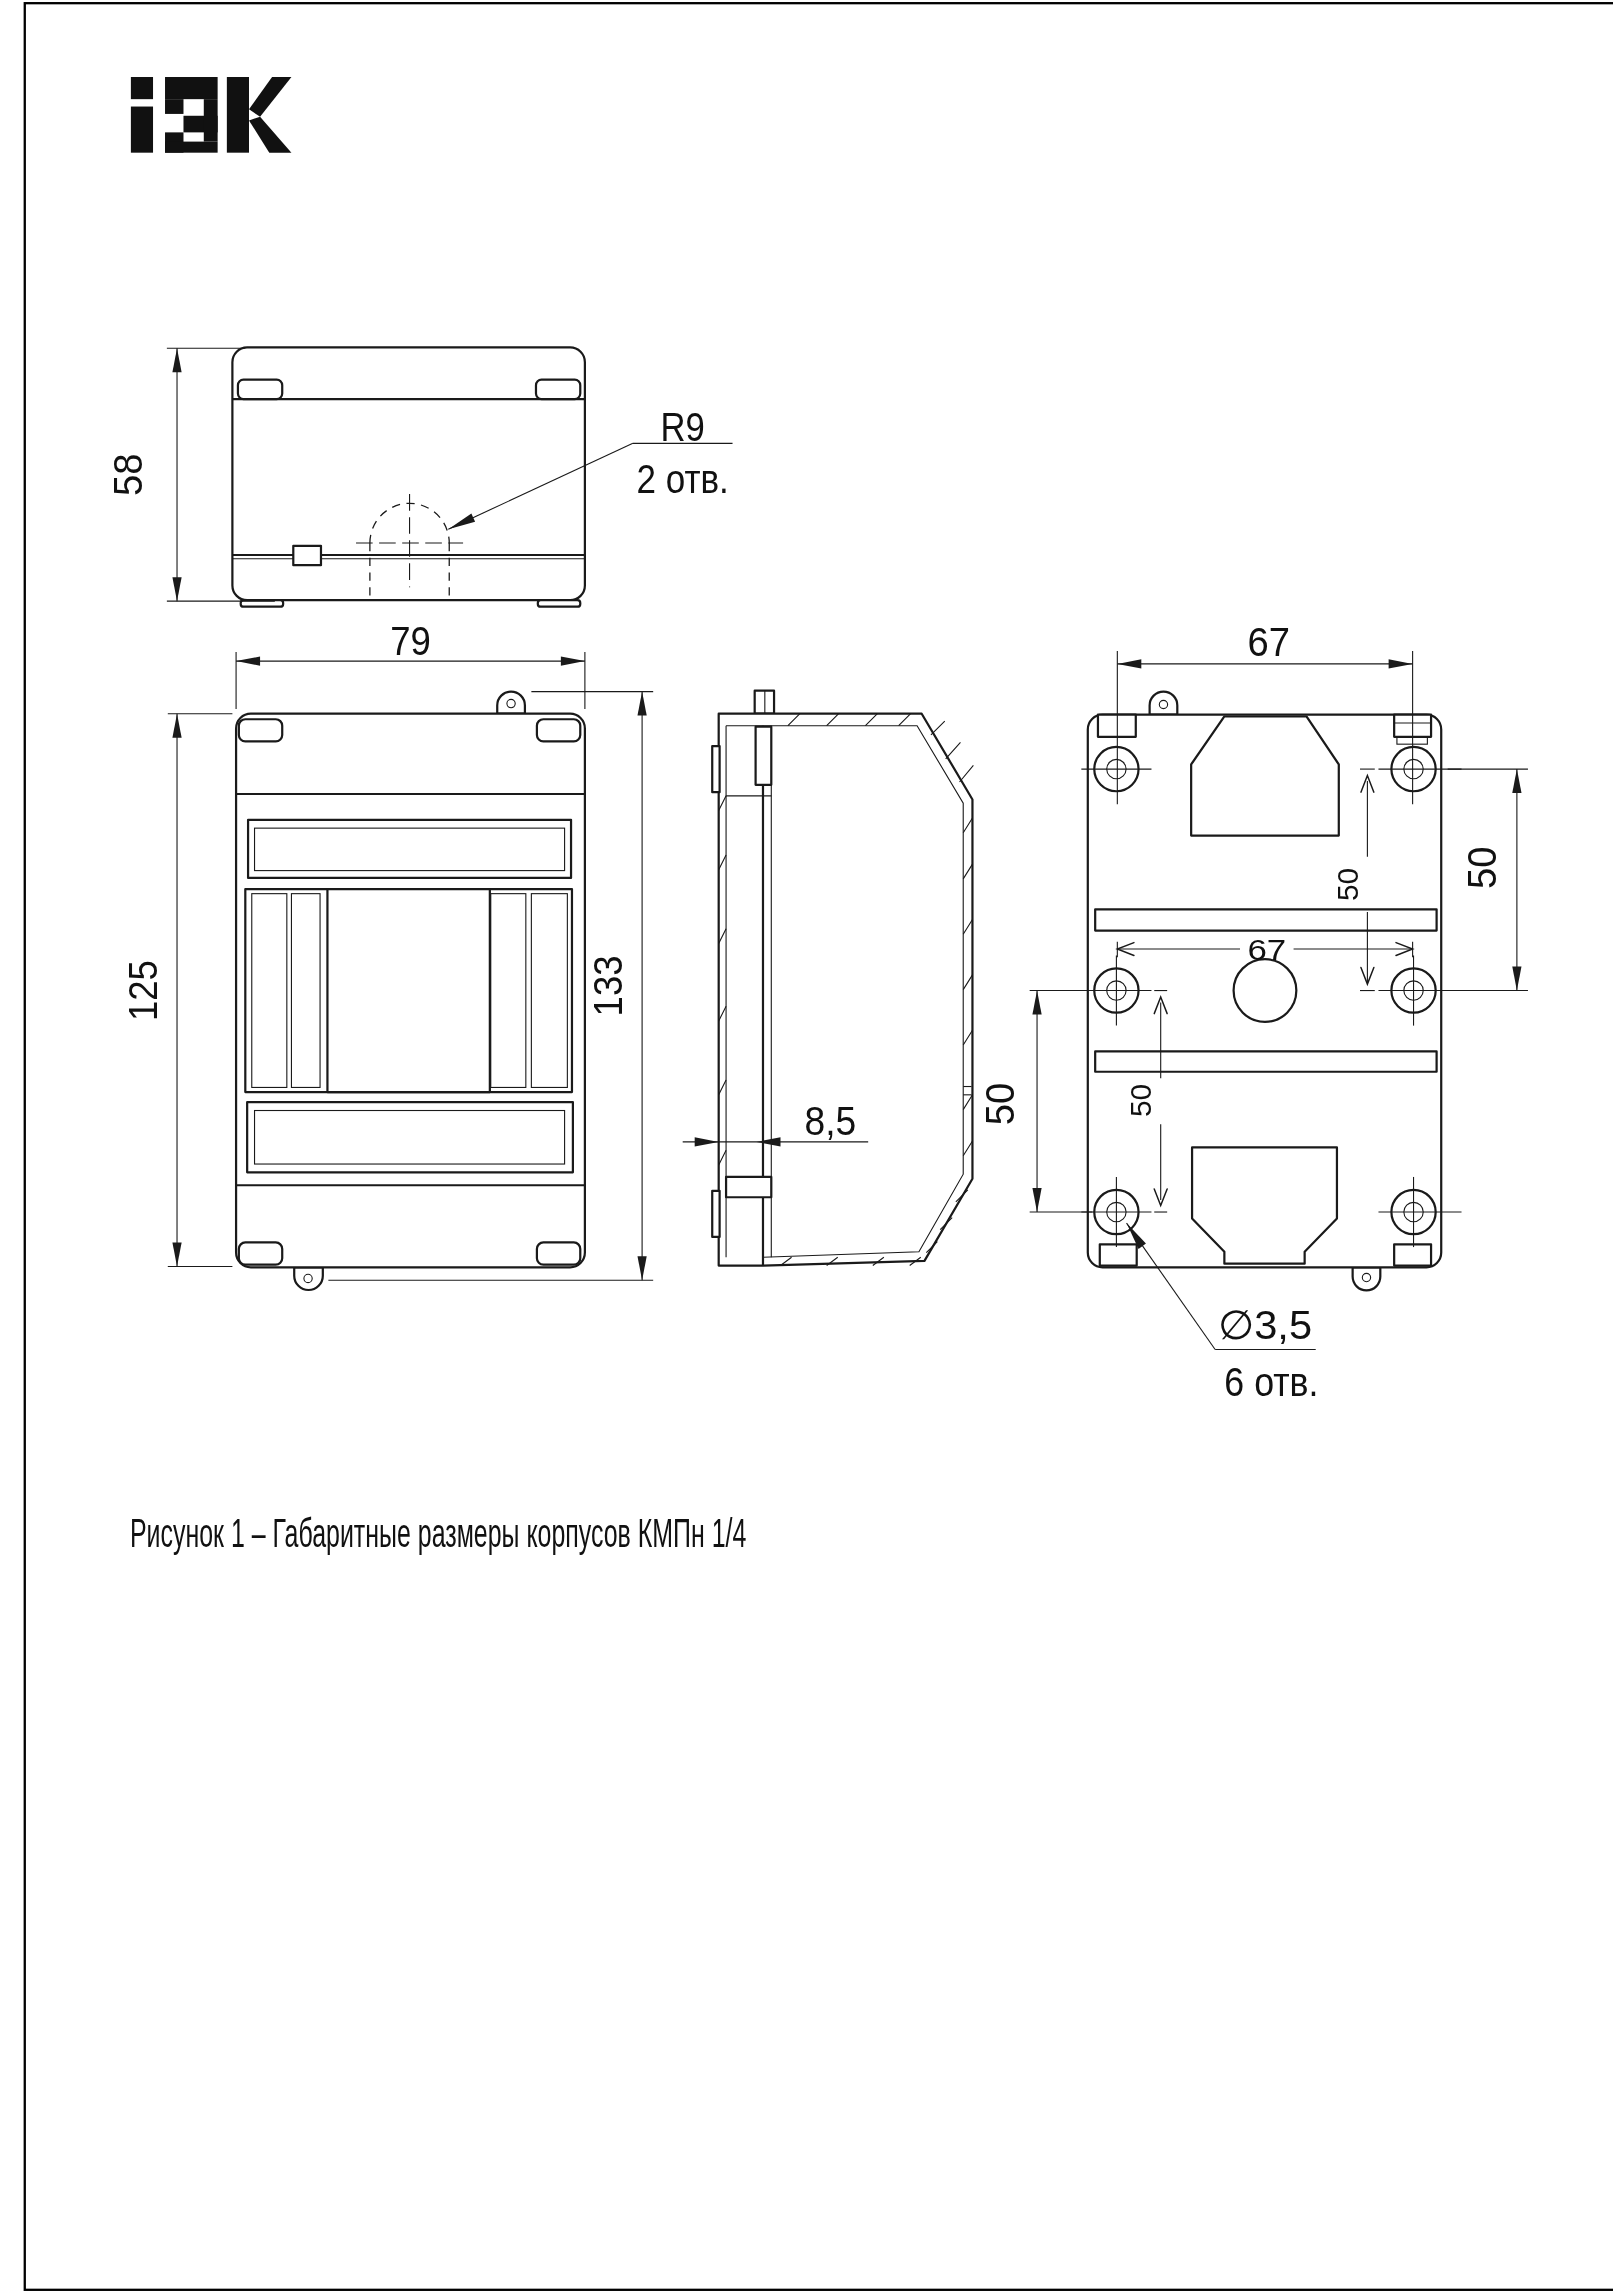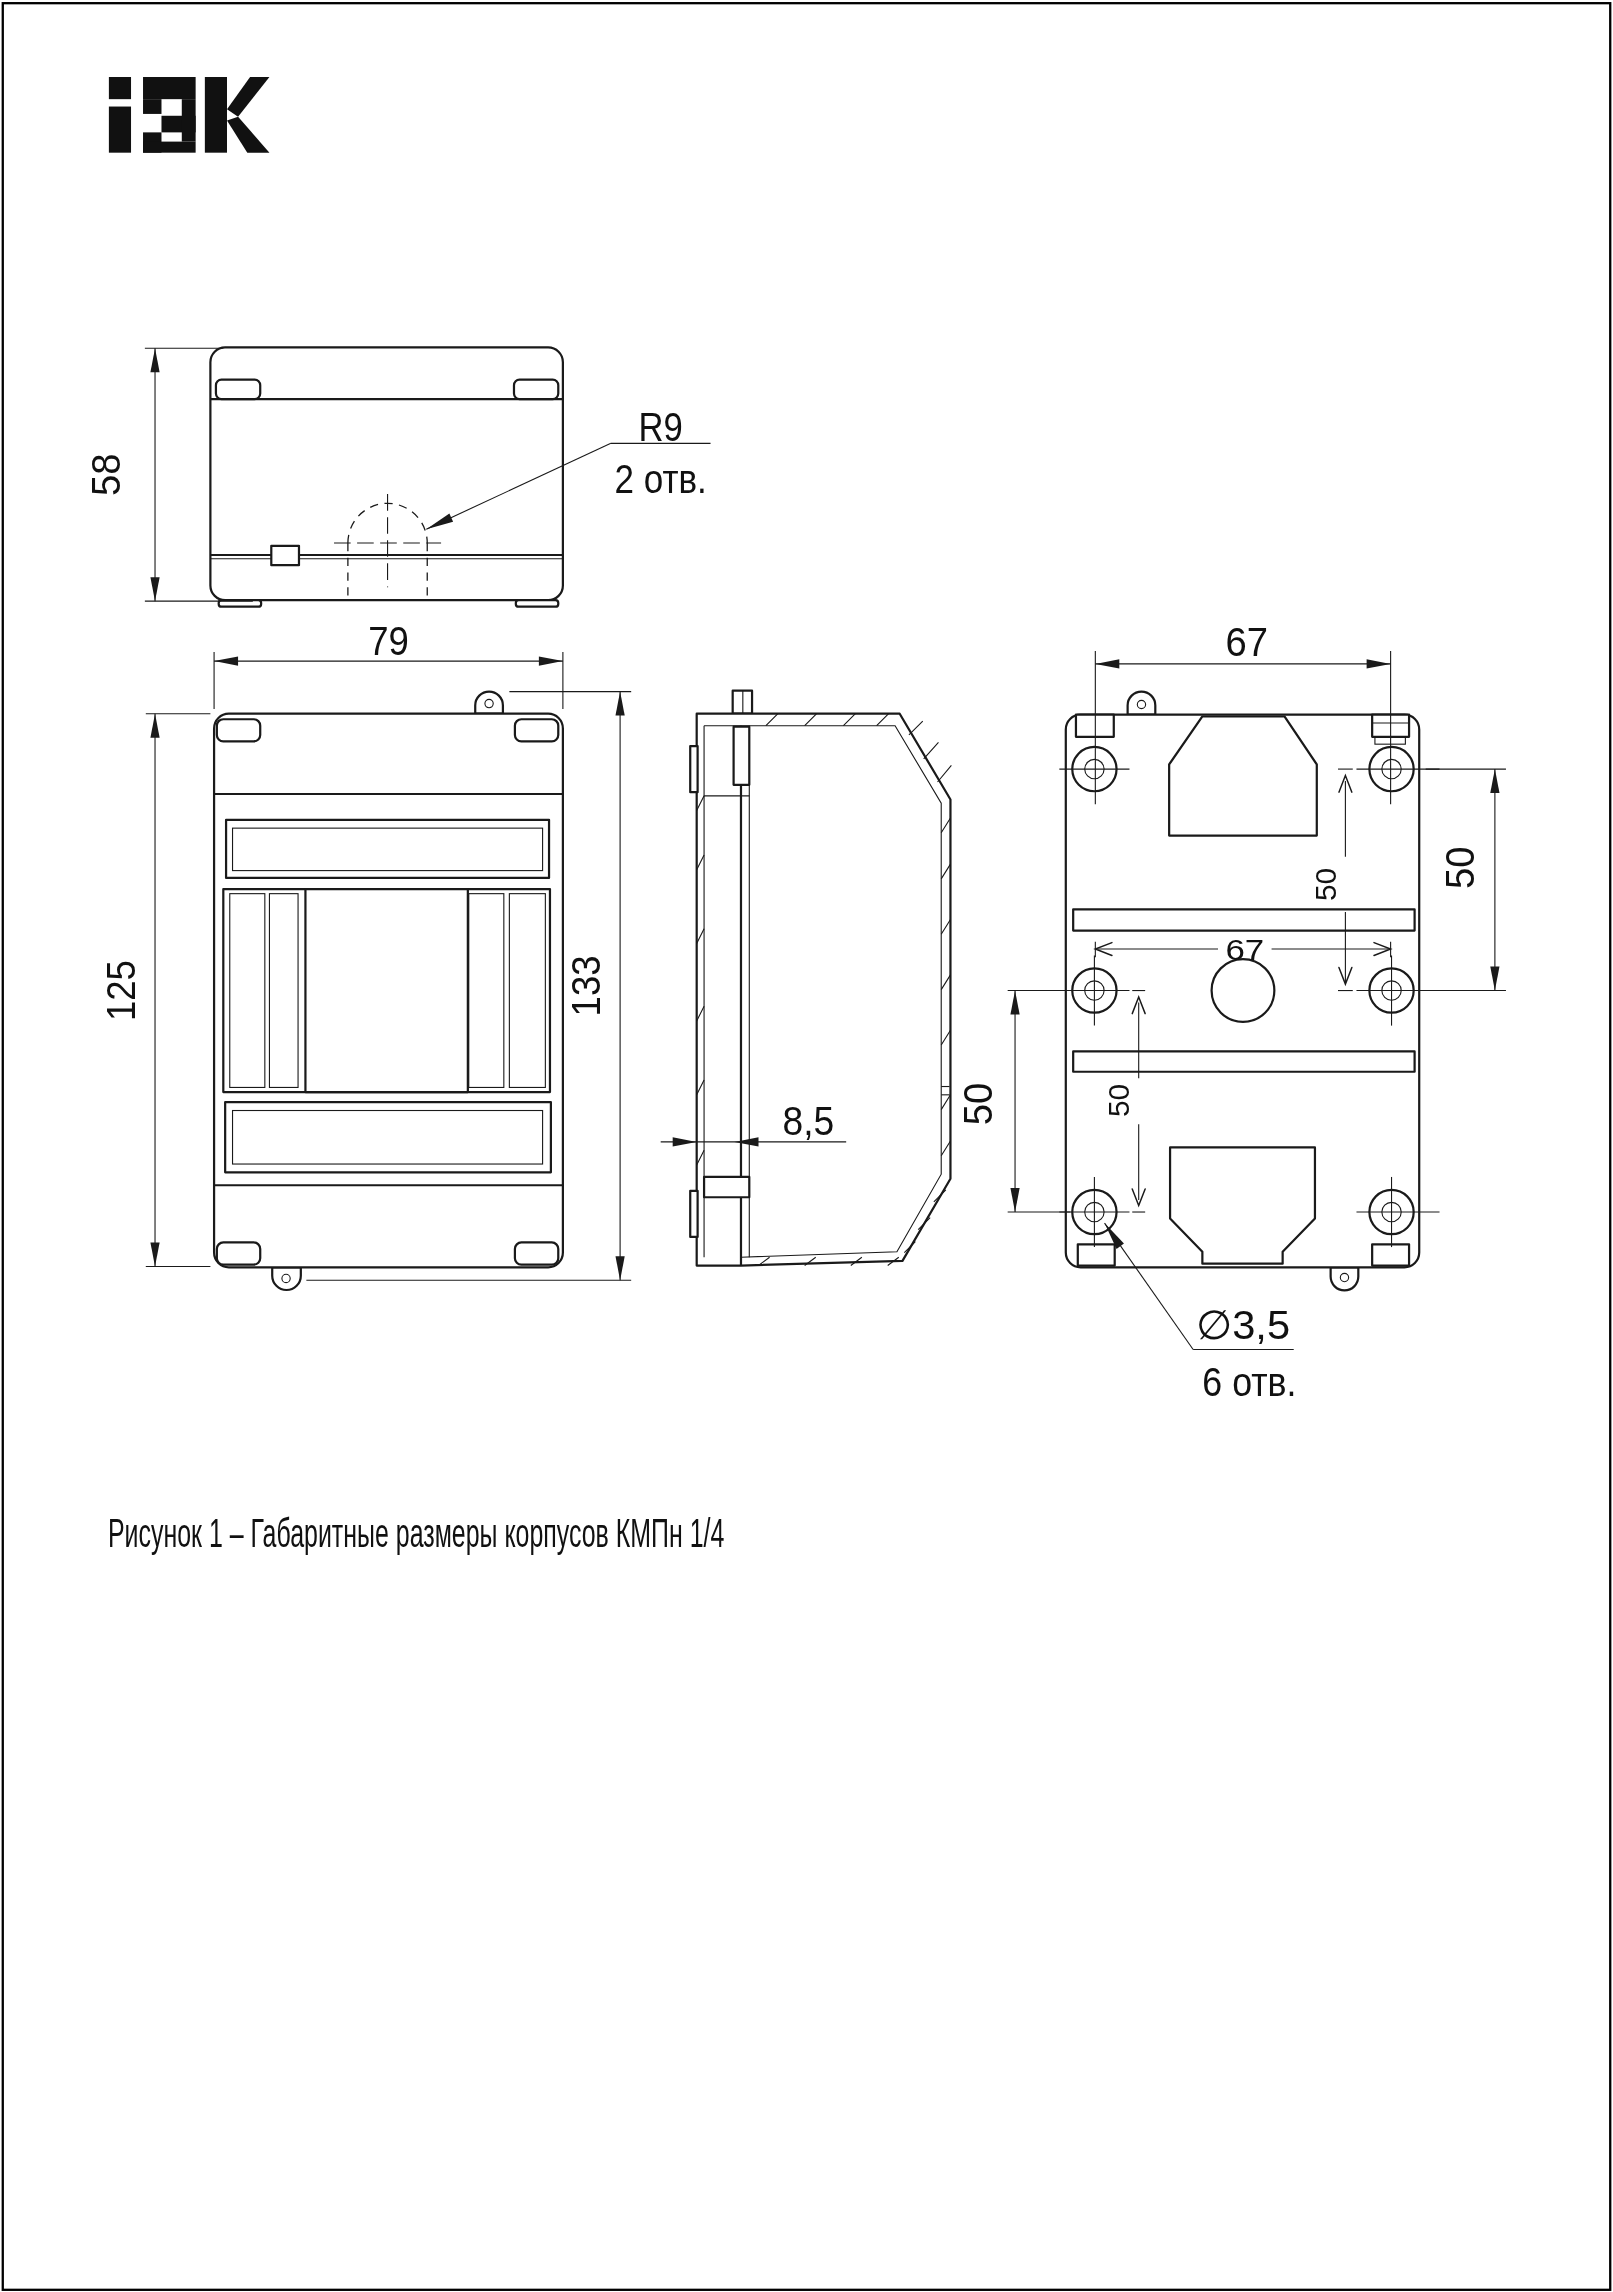--- a/index.html
+++ b/index.html
@@ -1,16 +1,16 @@
 <!DOCTYPE html>
 <html style="font-size:14.8px"><head>
 <meta charset="utf-8">
 <style>
   html,body{margin:0;padding:0;background:#ffffff;}
-  .page{width:1421px;height:2293px;position:relative;background:#fff;}
+  .page{width:1421px;height:2293px;position:relative;background:#fff;margin-left:22px;}
   svg{display:block;}
   .ol{fill:none;stroke:#1a1a1a;stroke-width:2.4;stroke-linejoin:round;}
   .olf{fill:#ffffff;stroke:#1a1a1a;stroke-width:2.4;stroke-linejoin:round;}
   .thin{fill:none;stroke:#1a1a1a;stroke-width:1.2;}
   .dash{fill:none;stroke:#1a1a1a;stroke-width:1.4;stroke-dasharray:9 7;}
   .cl{fill:none;stroke:#1a1a1a;stroke-width:1.2;stroke-dasharray:18 7;}
   .arr{fill:#1a1a1a;stroke:none;}
   .oarr{fill:none;stroke:#1a1a1a;stroke-width:1.6;stroke-linecap:round;}
   .blk{fill:#111111;stroke:none;}
   text{font-family:"Liberation Sans","DejaVu Sans",sans-serif;fill:#111111;}

